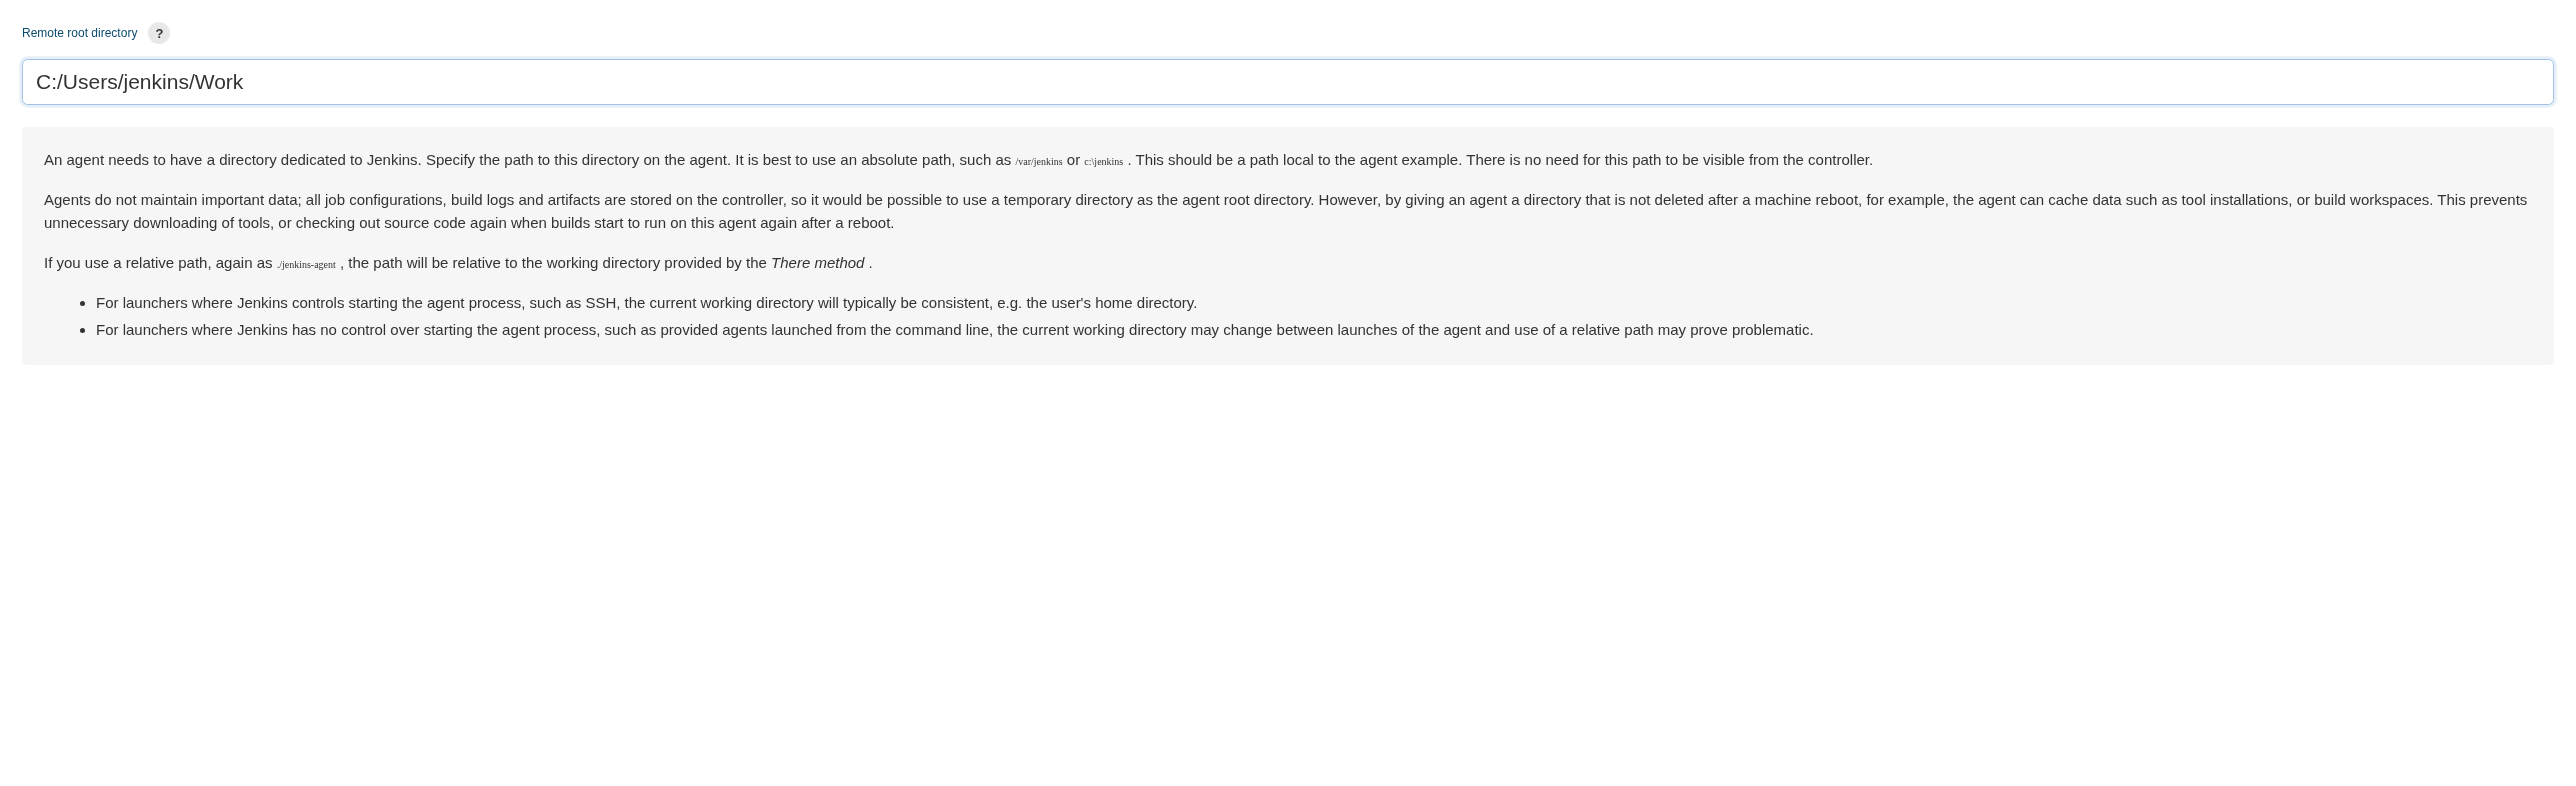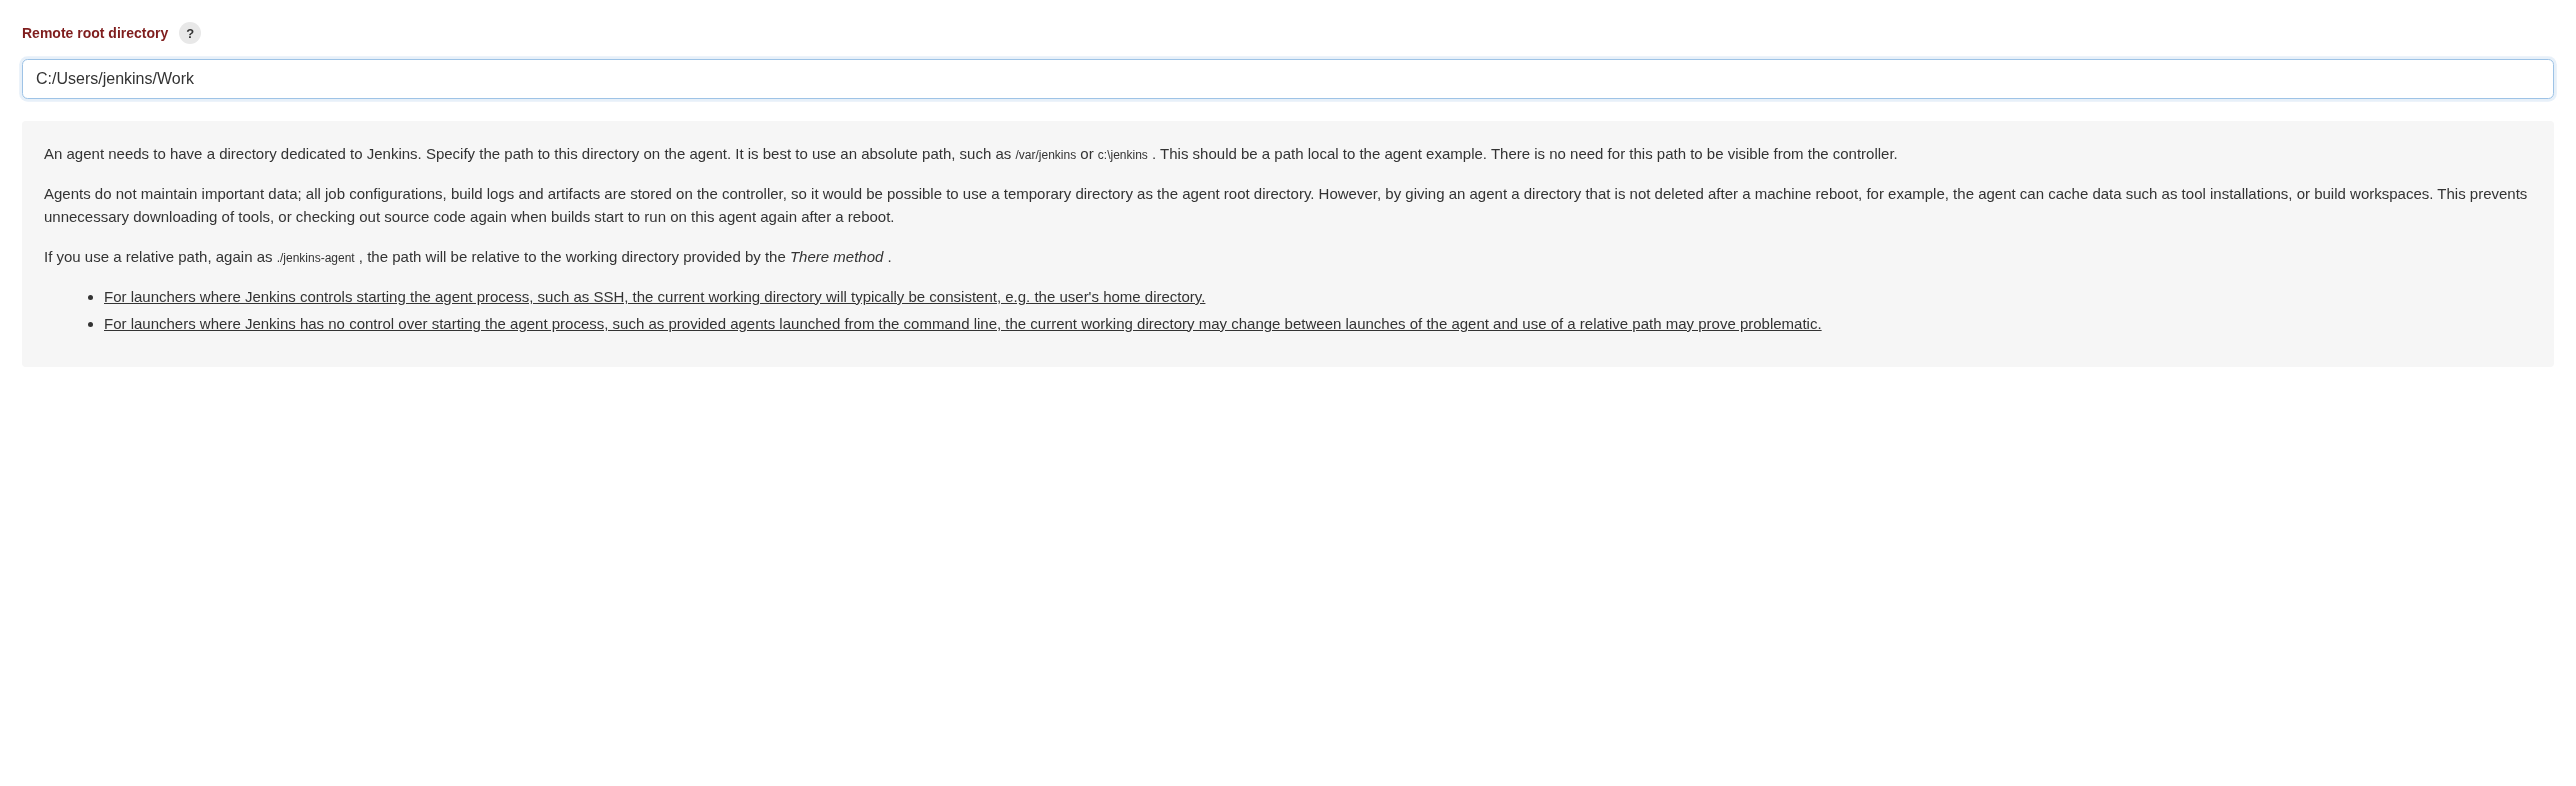--- a/index.html
+++ b/index.html
@@ -13,42 +13,42 @@
     color: #333;
     background: #fff;
   }
   .field-row {
     display: flex;
     align-items: center;
     gap: 11px;
     margin-bottom: 15px;
   }
   .field-label {
-    font-size: 14px;
-    font-weight: 700;
-    color: #7f1d1d;
+    font-size: 12px;
+    font-weight: 400;
+    color: #0c4a6e;
   }
   .help-icon {
     width: 22px;
     height: 22px;
     border-radius: 50%;
     background: #e8e8e8;
     display: inline-flex;
     align-items: center;
     justify-content: center;
     font-size: 13px;
     font-weight: 600;
     color: #333;
     cursor: pointer;
     user-select: none;
   }
   .text-input {
     width: 100%;
     padding: 10.2px 13px;
-    font-size: 16px;
+    font-size: 21px;
     font-family: inherit;
     color: #333;
     background: #fff;
     border: 0.9px solid #9ec3e6;
     border-radius: 5.6px;
     outline: none;
     box-shadow: 0 0 0 2.8px rgba(158, 195, 230, 0.25);
   }
   .help-panel {
     margin-top: 22px;
@@ -59,33 +59,32 @@
     line-height: 1.55;
     color: #333;
   }
   .help-panel p {
     margin: 0 0 16.7px 0;
   }
   .help-panel p:last-child {
     margin-bottom: 0;
   }
   .help-panel ul {
-    margin: 8px;
+    margin: 0;
     padding-left: 52px;
-    text-decoration: underline;
   }
   .help-panel li {
     margin-bottom: 3.7px;
   }
   .help-panel li:last-child {
     margin-bottom: 0;
   }
   code {
-    font-family: Liberation Sans, sans-serif;
-    font-size: 12px;
+    font-family: Liberation Serif, serif;
+    font-size: 10px;
   }
   em.term {
     font-style: italic;
   }
   .li-extra {
     margin-top: 3.7px;
   }
 </style>
 </head>
 <body>

